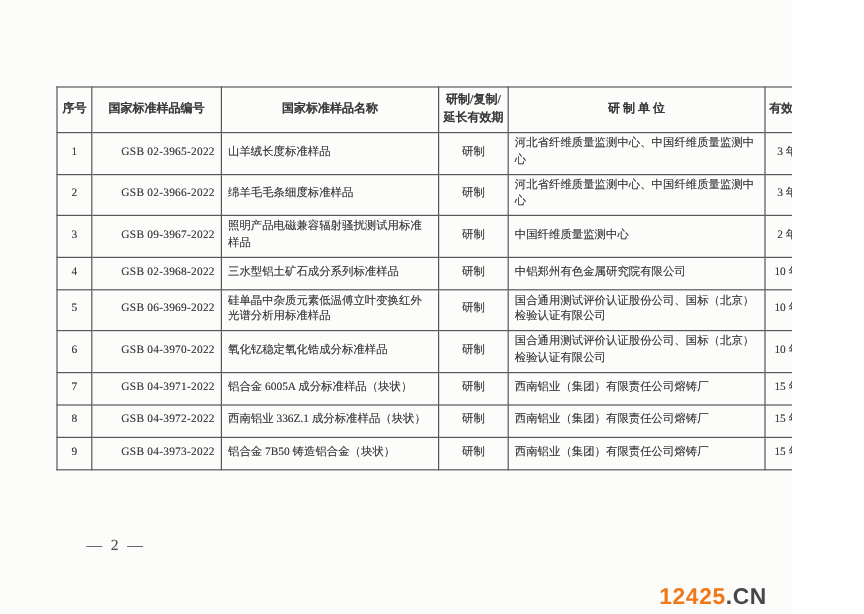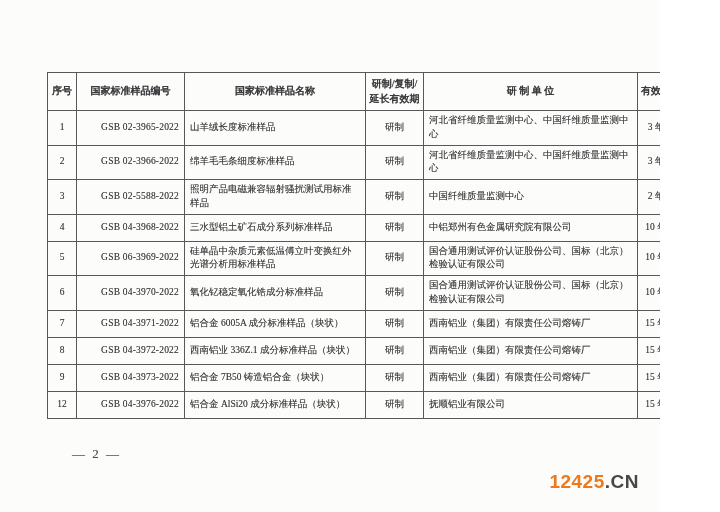--- a/index.html
+++ b/index.html
@@ -63,21 +63,21 @@
     left: 72px;
     top: 446px;
     font-size: 13px;
     color: #4f4f52;
     letter-spacing: 2px;
     text-shadow: 0 0 0.5px rgba(80,80,82,0.5);
   }
   .watermark {
     position: absolute;
     right: 21px;
-    bottom: 19px;
+    bottom: 3px;
     font-family: "Liberation Sans", "DejaVu Sans", sans-serif;
     font-weight: bold;
     font-size: 19px;
     letter-spacing: 0.5px;
   }
   .watermark .wm-num { color: #f07818; }
   .watermark .wm-tld { color: #474747; }
 </style>
 </head>
 <body>
@@ -118,30 +118,30 @@
       <td class="cell-seq">2</td>
       <td class="cell-code">GSB 02-3966-2022</td>
       <td class="cell-name">绵羊毛毛条细度标准样品</td>
       <td class="cell-type">研制</td>
       <td class="cell-unit">河北省纤维质量监测中心、中国纤维质量监测中心</td>
       <td class="cell-valid">3 年</td>
     </tr>
 
     <tr>
       <td class="cell-seq">3</td>
-      <td class="cell-code">GSB 02-5588-2022</td>
+      <td class="cell-code">GSB 09-3967-2022</td>
       <td class="cell-name">照明产品电磁兼容辐射骚扰测试用标准样品</td>
       <td class="cell-type">研制</td>
       <td class="cell-unit">中国纤维质量监测中心</td>
       <td class="cell-valid">2 年</td>
     </tr>
 
     <tr>
       <td class="cell-seq">4</td>
-      <td class="cell-code">GSB 04-3968-2022</td>
+      <td class="cell-code">GSB 02-3968-2022</td>
       <td class="cell-name">三水型铝土矿石成分系列标准样品</td>
       <td class="cell-type">研制</td>
       <td class="cell-unit">中铝郑州有色金属研究院有限公司</td>
       <td class="cell-valid">10 年</td>
     </tr>
 
     <tr>
       <td class="cell-seq">5</td>
       <td class="cell-code">GSB 06-3969-2022</td>
       <td class="cell-name">硅单晶中杂质元素低温傅立叶变换红外光谱分析用标准样品</td>
@@ -181,28 +181,20 @@
       <td class="cell-seq">9</td>
       <td class="cell-code">GSB 04-3973-2022</td>
       <td class="cell-name">铝合金 7B50 铸造铝合金（块状）</td>
       <td class="cell-type">研制</td>
       <td class="cell-unit">西南铝业（集团）有限责任公司熔铸厂</td>
       <td class="cell-valid">15 年</td>
     </tr>
 
 
 
-    <tr>
-      <td class="cell-seq">12</td>
-      <td class="cell-code">GSB 04-3976-2022</td>
-      <td class="cell-name">铝合金 AlSi20 成分标准样品（块状）</td>
-      <td class="cell-type">研制</td>
-      <td class="cell-unit">抚顺铝业有限公司</td>
-      <td class="cell-valid">15 年</td>
-    </tr>
   </tbody>
   </table>
 
   <div class="page-number">— 2 —</div>
 
   <div class="watermark">
     <span class="wm-num">12425</span><span class="wm-tld">.CN</span>
   </div>
 
 </div>

